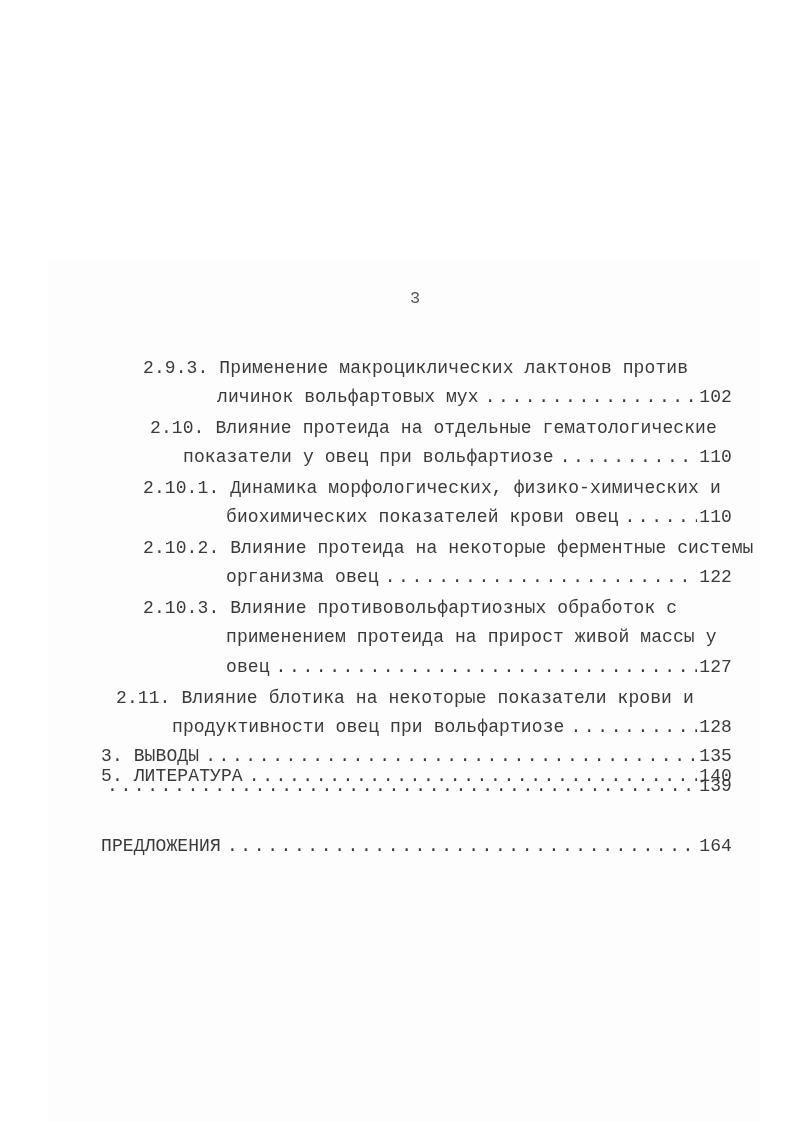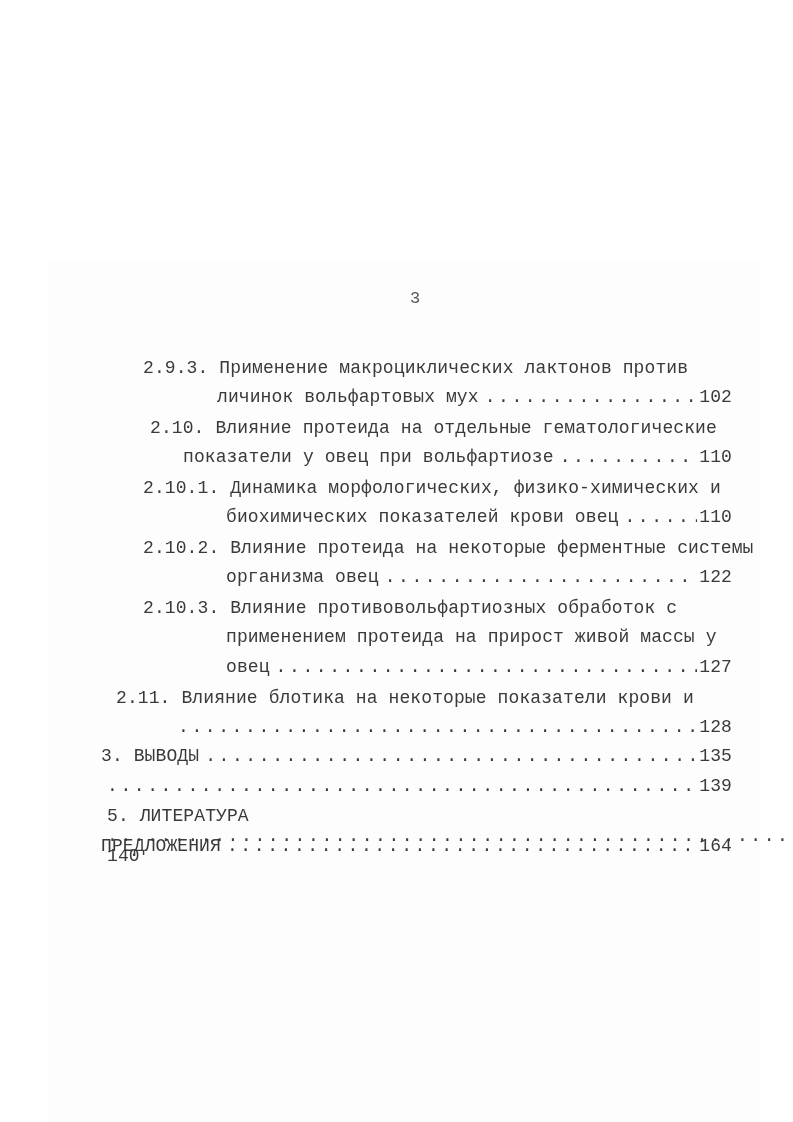--- a/index.html
+++ b/index.html
@@ -90,23 +90,23 @@
   <div class="line leader" style="left:226px; top:507px;"><span class="txt">биохимических показателей крови овец</span><span class="dots"></span><span class="pg">110</span></div>
 
   <div class="line" style="left:143px; top:538px;"><span class="num">2.10.2.</span> <span>Влияние протеида на некоторые ферментные системы</span></div>
   <div class="line leader" style="left:226px; top:567px;"><span class="txt">организма овец</span><span class="dots"></span><span class="pg">122</span></div>
 
   <div class="line" style="left:143px; top:598px;"><span class="num">2.10.3.</span> <span>Влияние противовольфартиозных обработок с</span></div>
   <div class="line" style="left:226px; top:627px;"><span>применением протеида на прирост живой массы у</span></div>
   <div class="line leader" style="left:226px; top:657px;"><span class="txt">овец</span><span class="dots"></span><span class="pg">127</span></div>
 
   <div class="line" style="left:116px; top:688px;"><span class="num">2.11.</span> <span>Влияние блотика на некоторые показатели крови и</span></div>
-  <div class="line leader" style="left:172px; top:717px;"><span class="dots"></span><span class="pg">128</span></div>
+  <div class="line leader" style="left:172px; top:717px;"><span class="txt">продуктивности овец при вольфартиозе</span><span class="dots"></span><span class="pg">128</span></div>
 
   <div class="line leader" style="left:101px; top:746px;"><span class="txt"><span>3.</span> <span>ВЫВОДЫ</span></span><span class="dots"></span><span class="pg">135</span></div>
 
   <div class="line leader" style="left:101px; top:776px;"><span class="dots"></span><span class="pg">139</span></div>
 
-  <div class="line leader" style="left:101px; top:806px;flex-direction:column;"><span class="txt"><span>5.</span> <span>ЛИТЕРАТУРА</span></span><span class="dots"></span><span class="pg">140</span></div>
+  <div class="line leader" style="left:101px; top:766px;"><span class="txt"><span>5.</span> <span>ЛИТЕРАТУРА</span></span><span class="dots"></span><span class="pg">140</span></div>
 
   <div class="line leader" style="left:101px; top:836px;"><span class="txt">ПРЕДЛОЖЕНИЯ</span><span class="dots"></span><span class="pg">164</span></div>
 
 </div>
 
 </body></html>

